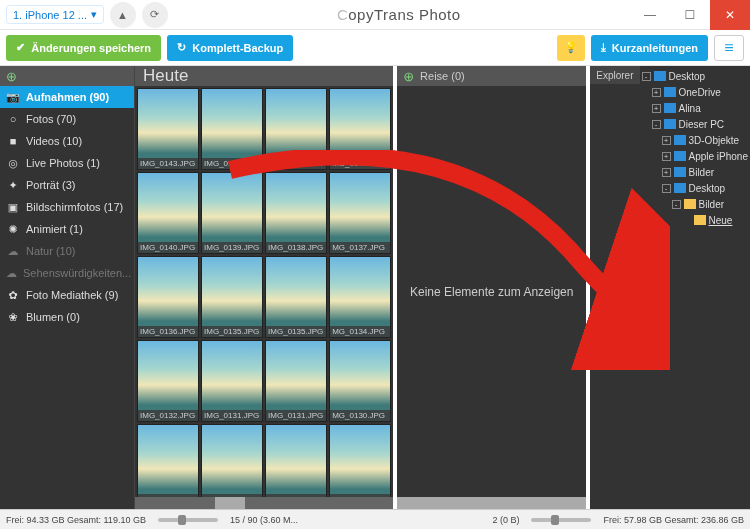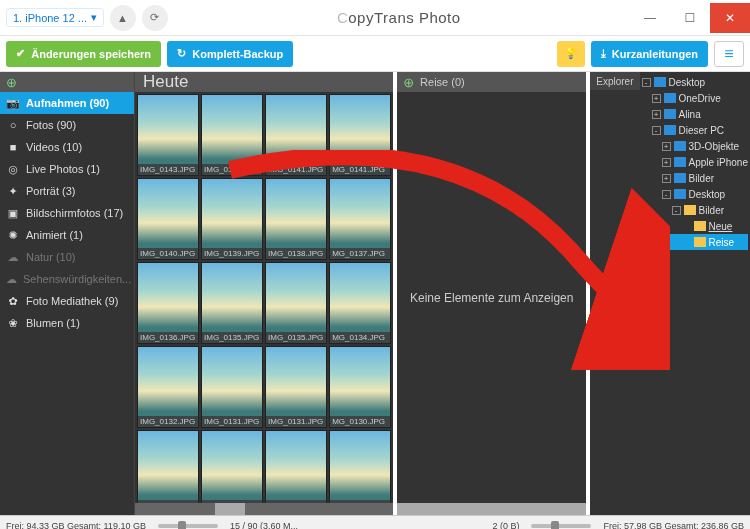--- a/index.html
+++ b/index.html
@@ -1,18 +1,18 @@
 <!DOCTYPE html>
 <html><head>
 <meta charset="utf-8">
 <style>
 *{box-sizing:border-box;margin:0;padding:0;font-family:"Segoe UI",Arial,sans-serif}
 body{width:750px;height:529px;background:#fff;overflow:hidden;position:relative;font-size:11px}
 
-.titlebar{height:36px;display:flex;align-items:center;padding:0 0 0 6px;border-bottom:1px solid #e5e5e5}
+.titlebar{height:30px;display:flex;align-items:center;padding:0 0 0 6px;border-bottom:1px solid #e5e5e5}
 .devsel{display:flex;align-items:center;gap:4px;color:#0b7bd6;font-size:11px;padding:2px 6px;border:1px solid #d9ecff;border-radius:3px}
 .tbicon{width:26px;height:26px;border-radius:50%;background:#eee;margin-left:6px;color:#666;display:flex;align-items:center;justify-content:center}
 .apptitle{flex:1;text-align:center;color:#555;font-size:15px;letter-spacing:.5px}
 .apptitle .c{color:#bbb}
 .winbtns{display:flex}
 .winbtn{width:40px;height:30px;display:flex;align-items:center;justify-content:center;color:#666;font-size:12px}
 .winbtn.close{background:#e24531;color:#fff}
 
 .actionbar{height:36px;display:flex;align-items:center;gap:6px;padding:0 6px;border-bottom:1px solid #e0e0e0}
 .btn{height:26px;display:flex;align-items:center;gap:6px;padding:0 10px;border-radius:3px;color:#fff;font-size:11px;font-weight:600}
@@ -107,21 +107,21 @@
     <div class="addbar">
       <span>⊕</span>
     </div>
     <div id="sidebar-list">
         <div class="side-item active">
           <span class="side-ico">📷</span>
           <span>Aufnahmen (90)</span>
         </div>
         <div class="side-item">
           <span class="side-ico">○</span>
-          <span>Fotos (90)</span>
+          <span>Fotos (70)</span>
         </div>
         <div class="side-item">
           <span class="side-ico">■</span>
           <span>Videos (10)</span>
         </div>
         <div class="side-item">
           <span class="side-ico">◎</span>
           <span>Live Photos (1)</span>
         </div>
         <div class="side-item">
@@ -143,21 +143,21 @@
         <div class="side-item dim">
           <span class="side-ico">☁</span>
           <span>Sehenswürdigkeiten...</span>
         </div>
         <div class="side-item">
           <span class="side-ico">✿</span>
           <span>Foto Mediathek (9)</span>
         </div>
         <div class="side-item">
           <span class="side-ico">❀</span>
-          <span>Blumen (1)</span>
+          <span>Blumen (0)</span>
         </div>
       </div>
   </div>
 
   <div class="thumbpane">
     <div class="phead">Heute</div>
     <div class="grid" id="thumb-grid">
         <div class="thumb" data-cap="IMG_0143.JPG"></div>
         <div class="thumb" data-cap="IMG_0142.JPG"></div>
         <div class="thumb" data-cap="IMG_0141.JPG"></div>
@@ -241,25 +241,20 @@
         <div class="tnode" style="padding-left: 30px;">
           <span class="tsq">-</span>
           <span class="tico yico"></span>
           <span>Bilder</span>
         </div>
         <div class="tnode" style="padding-left: 40px; text-decoration: underline;">
           <span style="width:9px"></span>
           <span class="tico yico"></span>
           <span>Neue</span>
         </div>
-        <div class="tnode sel" style="padding-left: 40px;">
-          <span style="width:9px"></span>
-          <span class="tico yico"></span>
-          <span>Reise</span>
-        </div>
       </div>
     <div class="ebot"></div>
   </div>
 </div>
 
 <div class="status">
   <div class="seg">Frei: 94.33 GB Gesamt: 119.10 GB</div>
   <div class="seg">
       <div class="slider">
         <div class="knob"></div>

